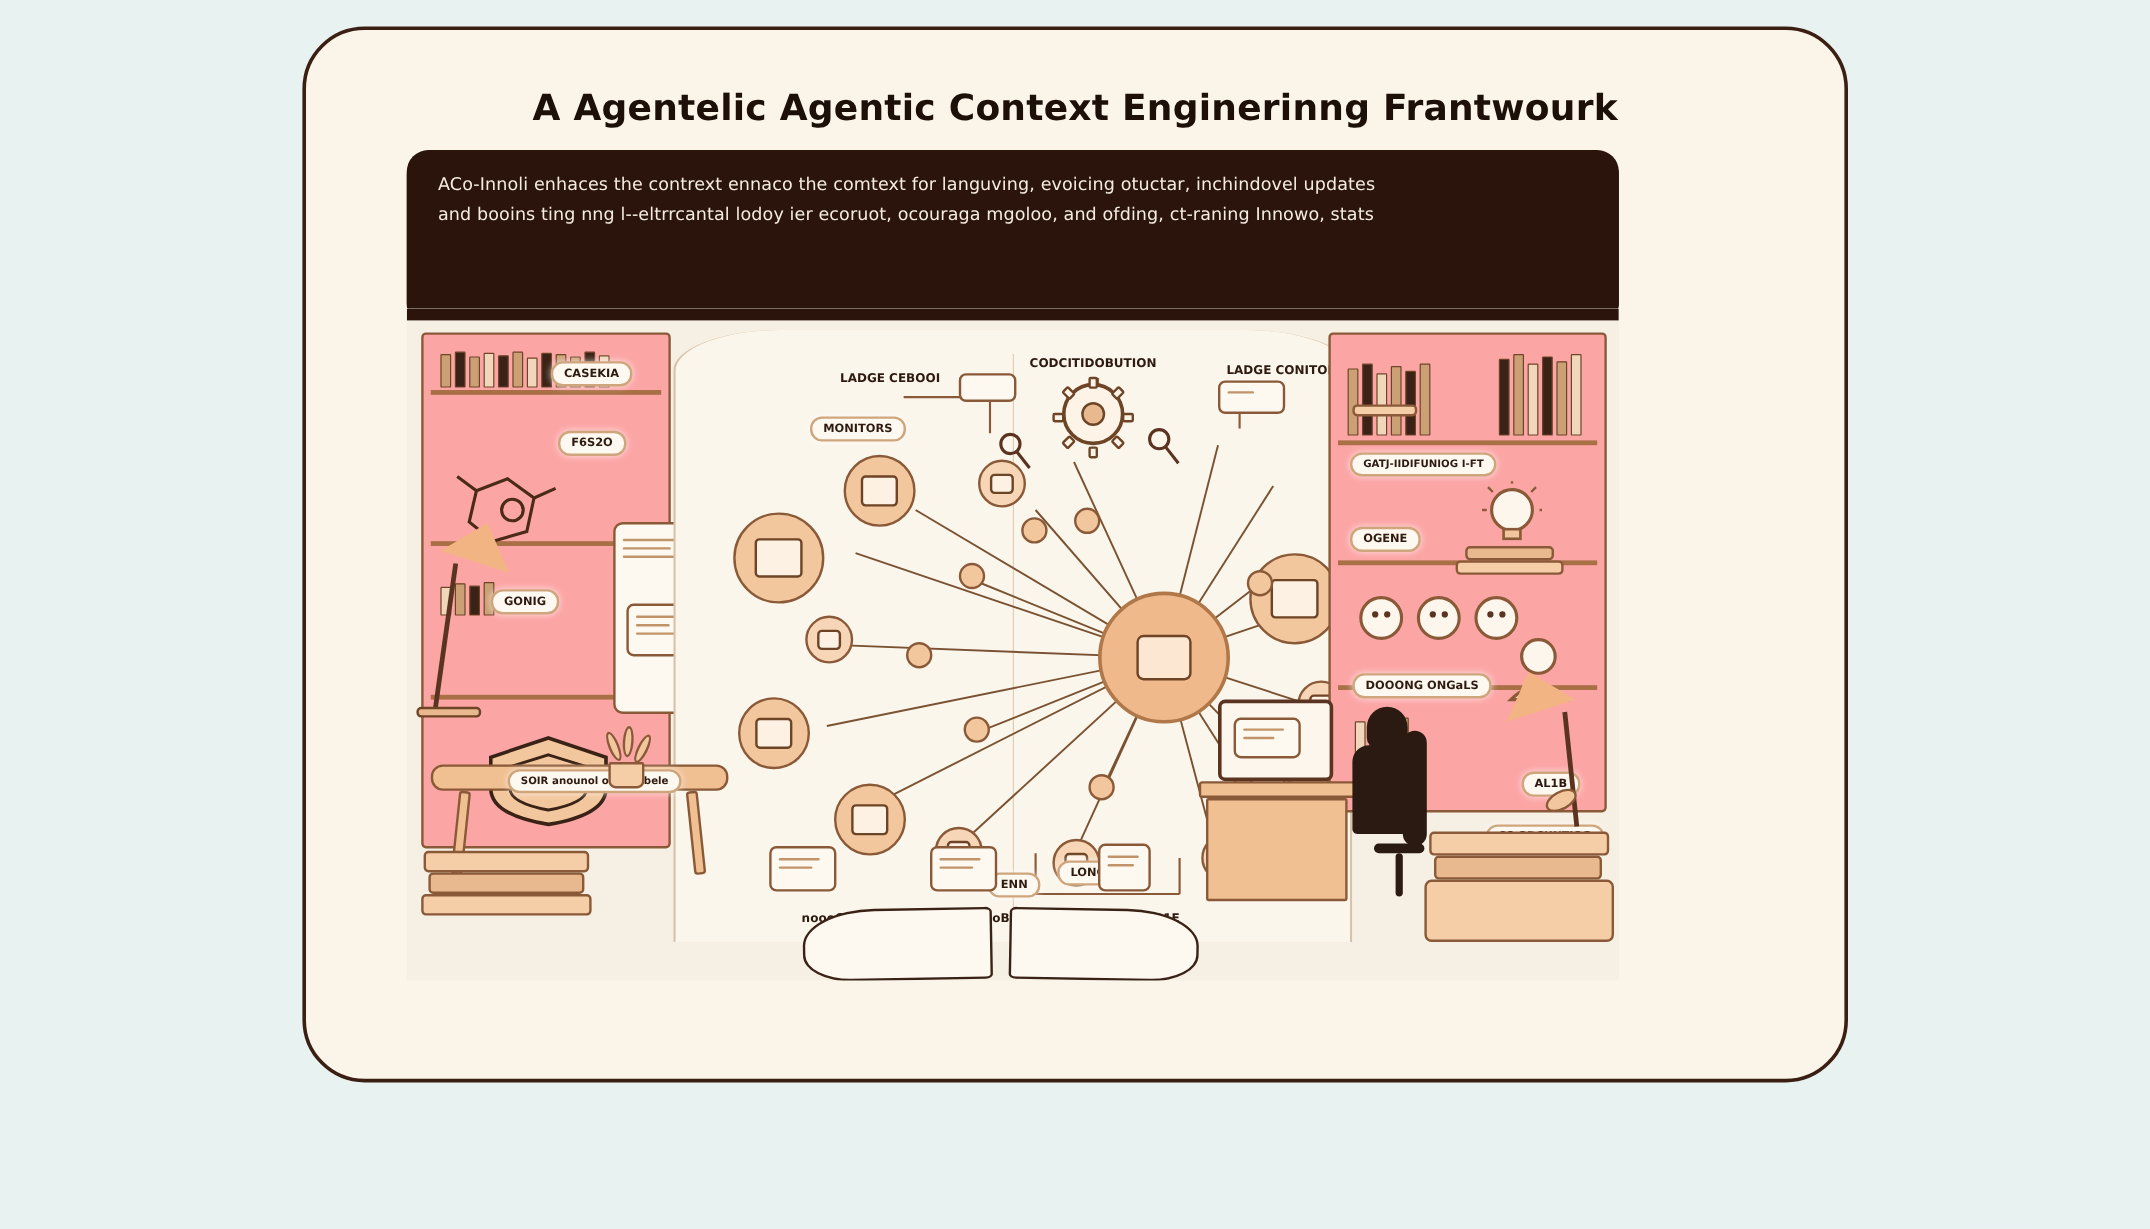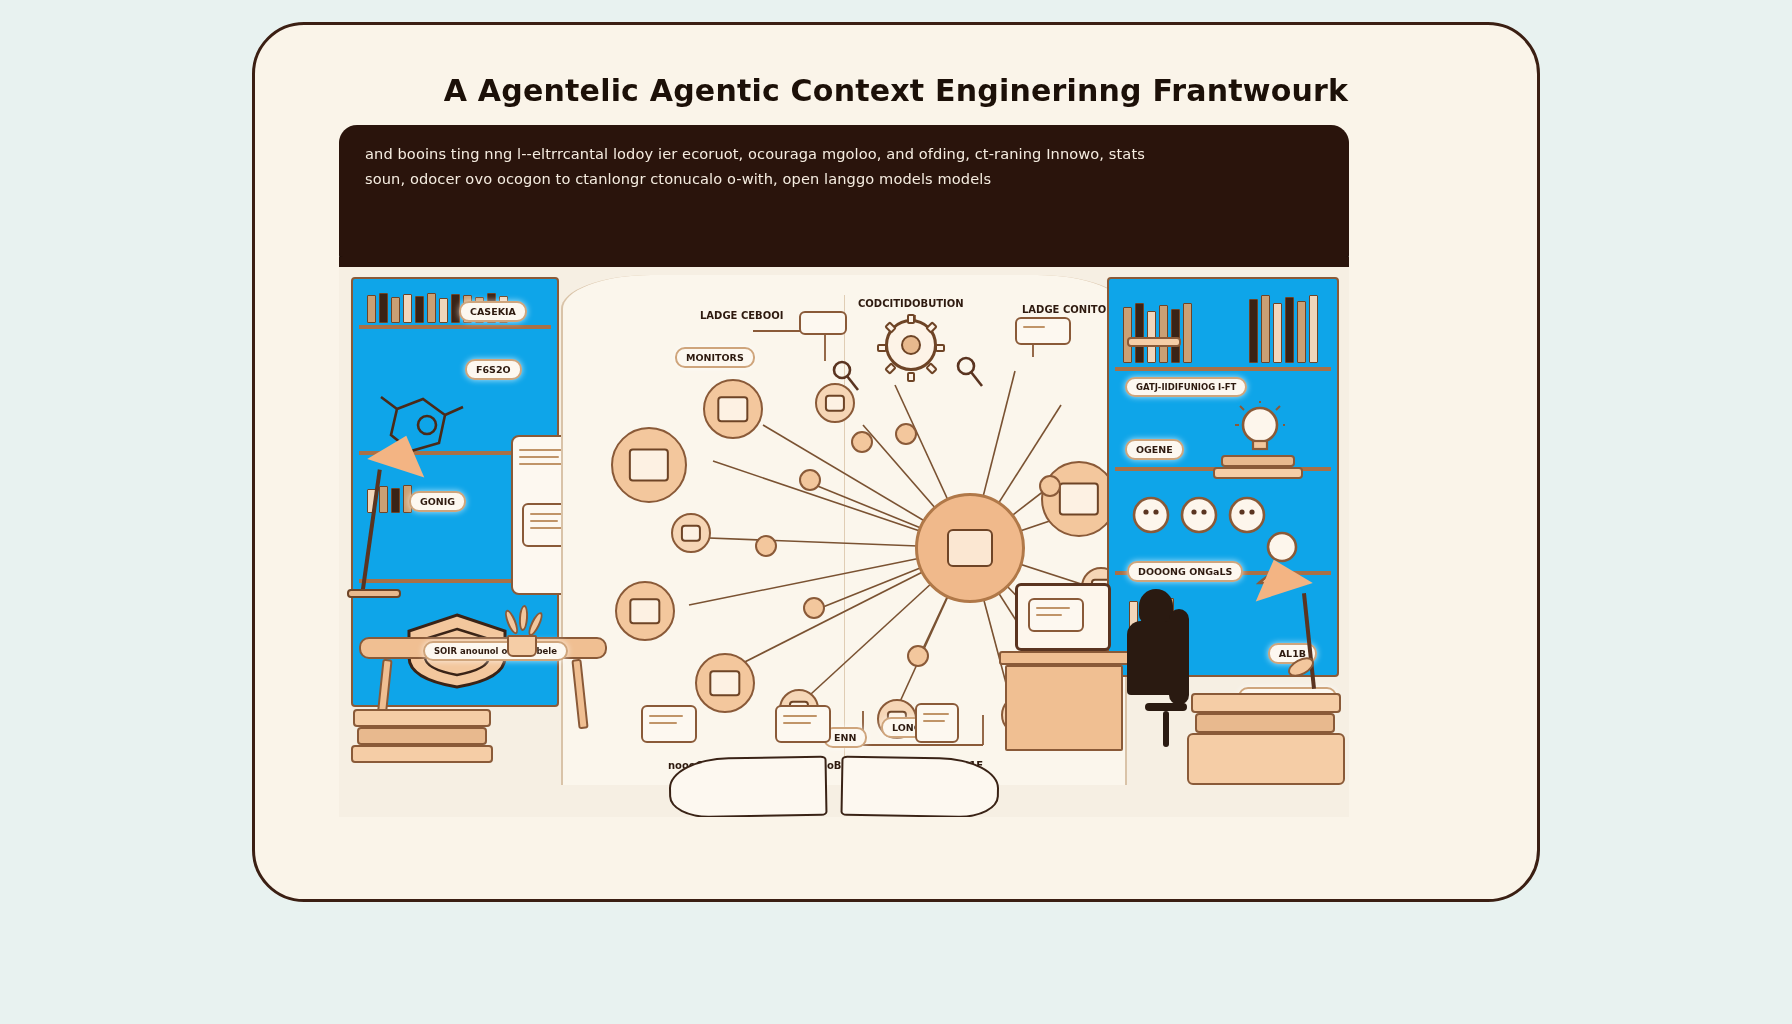--- a/index.html
+++ b/index.html
@@ -68,21 +68,21 @@
     background: #fbf6ec;
     border-left: 2px solid #d9c3a8;
     border-right: 2px solid #d9c3a8;
     border-radius: 90px 90px 0 0 / 34px 34px 0 0;
   }
   .spine { position: absolute; left: 50%; top: 20px; width: 1px; height: 470px; background: #e0cdb4; }
 
   
   .shelf {
     position: absolute; top: 20px;
-    background: #0ea5e9;
+    background: #fca5a5;
     border: 2.5px solid #8a5a38;
     border-radius: 4px;
   }
   .shelf.left  { left: 12px;  width: 208px; height: 430px; }
   .shelf.right { right: 10px; width: 232px; height: 400px; }
   .shelf .row {
     position: absolute; left: 6px; right: 6px; height: 4px;
     background: #a97046;
   }
   .books { position: absolute; display: flex; gap: 3px; align-items: flex-end; }
@@ -179,22 +179,22 @@
 </style>
 </head>
 <body>
 
 <div id="stage">
   <div class="card">
 
     <div class="title">A Agentelic Agentic Context Enginerinng Frantwourk</div>
 
     <div class="banner">
+      <p>ACo-Innoli enhaces the contrext ennaco the comtext for languving,  evoicing otuctar, inchindovel updates</p>
       <p>and booins ting nng l--eltrrcantal lodoy ier ecoruot, ocouraga mgoloo, and ofding, ct-raning Innowo, stats</p>
-      <p>soun,  odocer  ovo ocogon to ctanlongr ctonucalo o-with,  open langgo models models</p>
     </div>
 
     <div class="scene">
       <div class="scene-dark-top"></div>
 
       <div class="shelf left">
         <div class="row" style="top:46px"></div>
         <div class="row" style="top:172px"></div>
         <div class="row" style="top:300px"></div>
         <div class="books" style="left:14px;top:14px;height:30px">

